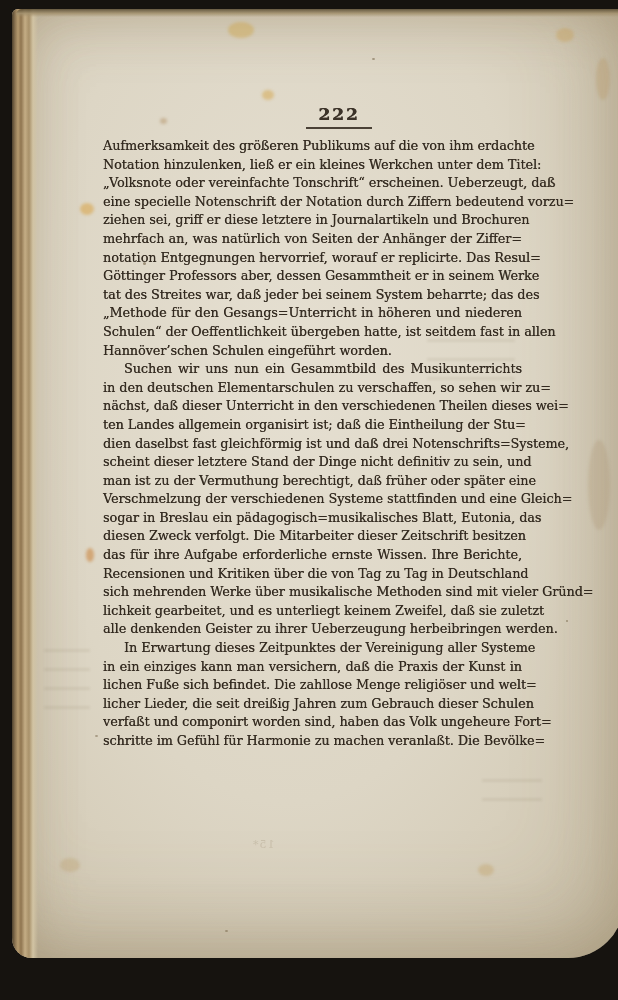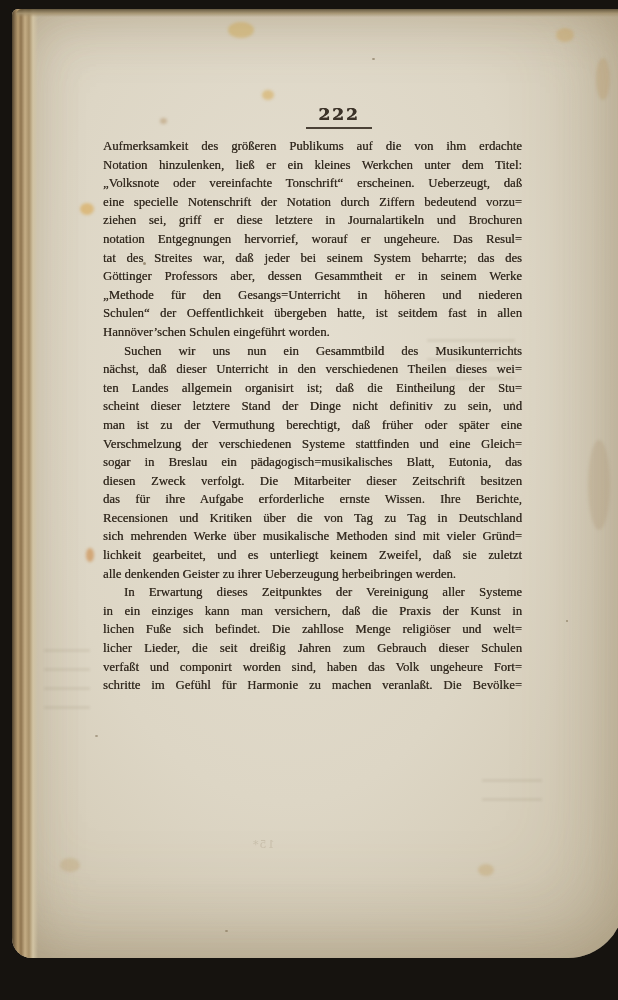--- a/index.html
+++ b/index.html
@@ -45,21 +45,20 @@
   .folio-num{
     font-size:17px;font-weight:bold;color:#3b3228;letter-spacing:2px;
     text-shadow:.4px 0 0 #3b3228;
   }
   .folio-rule{width:66px;height:2px;background:#4a4136;margin:3px auto 0 auto;}
   
   .text-block{
     position:absolute;left:91px;top:128px;width:419px;
     font-size:12.7px;line-height:18.6px;color:var(--ink);
     text-shadow:.3px 0 0 rgba(50,41,31,.75);
-    font-family:Liberation Serif, serif;
   }
   .line{
     white-space:nowrap;
     text-align:justify;text-align-last:justify;
     height:18.6px;overflow:visible;
   }
   .line.last{text-align-last:left;}
   .line.indent{text-indent:21px;}
   
   .show-through{
@@ -85,31 +84,34 @@
       <div class="folio-rule"></div>
     </div>
 
     <div class="text-block">
         <div class="para">
           <div class="line">Aufmerksamkeit des größeren Publikums auf die von ihm erdachte</div>
           <div class="line">Notation hinzulenken, ließ er ein kleines Werkchen unter dem Titel:</div>
           <div class="line">„Volksnote oder vereinfachte Tonschrift“ erscheinen. Ueberzeugt, daß</div>
           <div class="line">eine specielle Notenschrift der Notation durch Ziffern bedeutend vorzu=</div>
           <div class="line">ziehen sei, griff er diese letztere in Journalartikeln und Brochuren</div>
-          <div class="line">notation Entgegnungen hervorrief, worauf er ungeheure. Das Resul=</div>
+          <div class="line">mehrfach an, was natürlich von Seiten der Anhänger der Ziffer=</div>
+          <div class="line">notation Entgegnungen hervorrief, worauf er replicirte. Das Resul=</div>
+          <div class="line">Göttinger Professors aber, dessen Gesammtheit er in seinem Werke</div>
           <div class="line">tat des Streites war, daß jeder bei seinem System beharrte; das des</div>
-          <div class="line">Göttinger Professors aber, dessen Gesammtheit er in seinem Werke</div>
           <div class="line">„Methode für den Gesangs=Unterricht in höheren und niederen</div>
           <div class="line">Schulen“ der Oeffentlichkeit übergeben hatte, ist seitdem fast in allen</div>
           <div class="line last">Hannöver’schen Schulen eingeführt worden.</div>
         </div>
         <div class="para">
           <div class="line indent">Suchen wir uns nun ein Gesammtbild des Musikunterrichts</div>
+          <div class="line">in den deutschen Elementarschulen zu verschaffen, so sehen wir zu=</div>
           <div class="line">nächst, daß dieser Unterricht in den verschiedenen Theilen dieses wei=</div>
           <div class="line">ten Landes allgemein organisirt ist; daß die Eintheilung der Stu=</div>
+          <div class="line">dien daselbst fast gleichförmig ist und daß drei Notenschrifts=Systeme,</div>
           <div class="line">scheint dieser letztere Stand der Dinge nicht definitiv zu sein, und</div>
           <div class="line">man ist zu der Vermuthung berechtigt, daß früher oder später eine</div>
           <div class="line">Verschmelzung der verschiedenen Systeme stattfinden und eine Gleich=</div>
           <div class="line">sogar in Breslau ein pädagogisch=musikalisches Blatt, Eutonia, das</div>
           <div class="line">diesen Zweck verfolgt. Die Mitarbeiter dieser Zeitschrift besitzen</div>
           <div class="line">das für ihre Aufgabe erforderliche ernste Wissen. Ihre Berichte,</div>
           <div class="line">Recensionen und Kritiken über die von Tag zu Tag in Deutschland</div>
           <div class="line">sich mehrenden Werke über musikalische Methoden sind mit vieler Gründ=</div>
           <div class="line">lichkeit gearbeitet, und es unterliegt keinem Zweifel, daß sie zuletzt</div>
           <div class="line last">alle denkenden Geister zu ihrer Ueberzeugung herbeibringen werden.</div>

